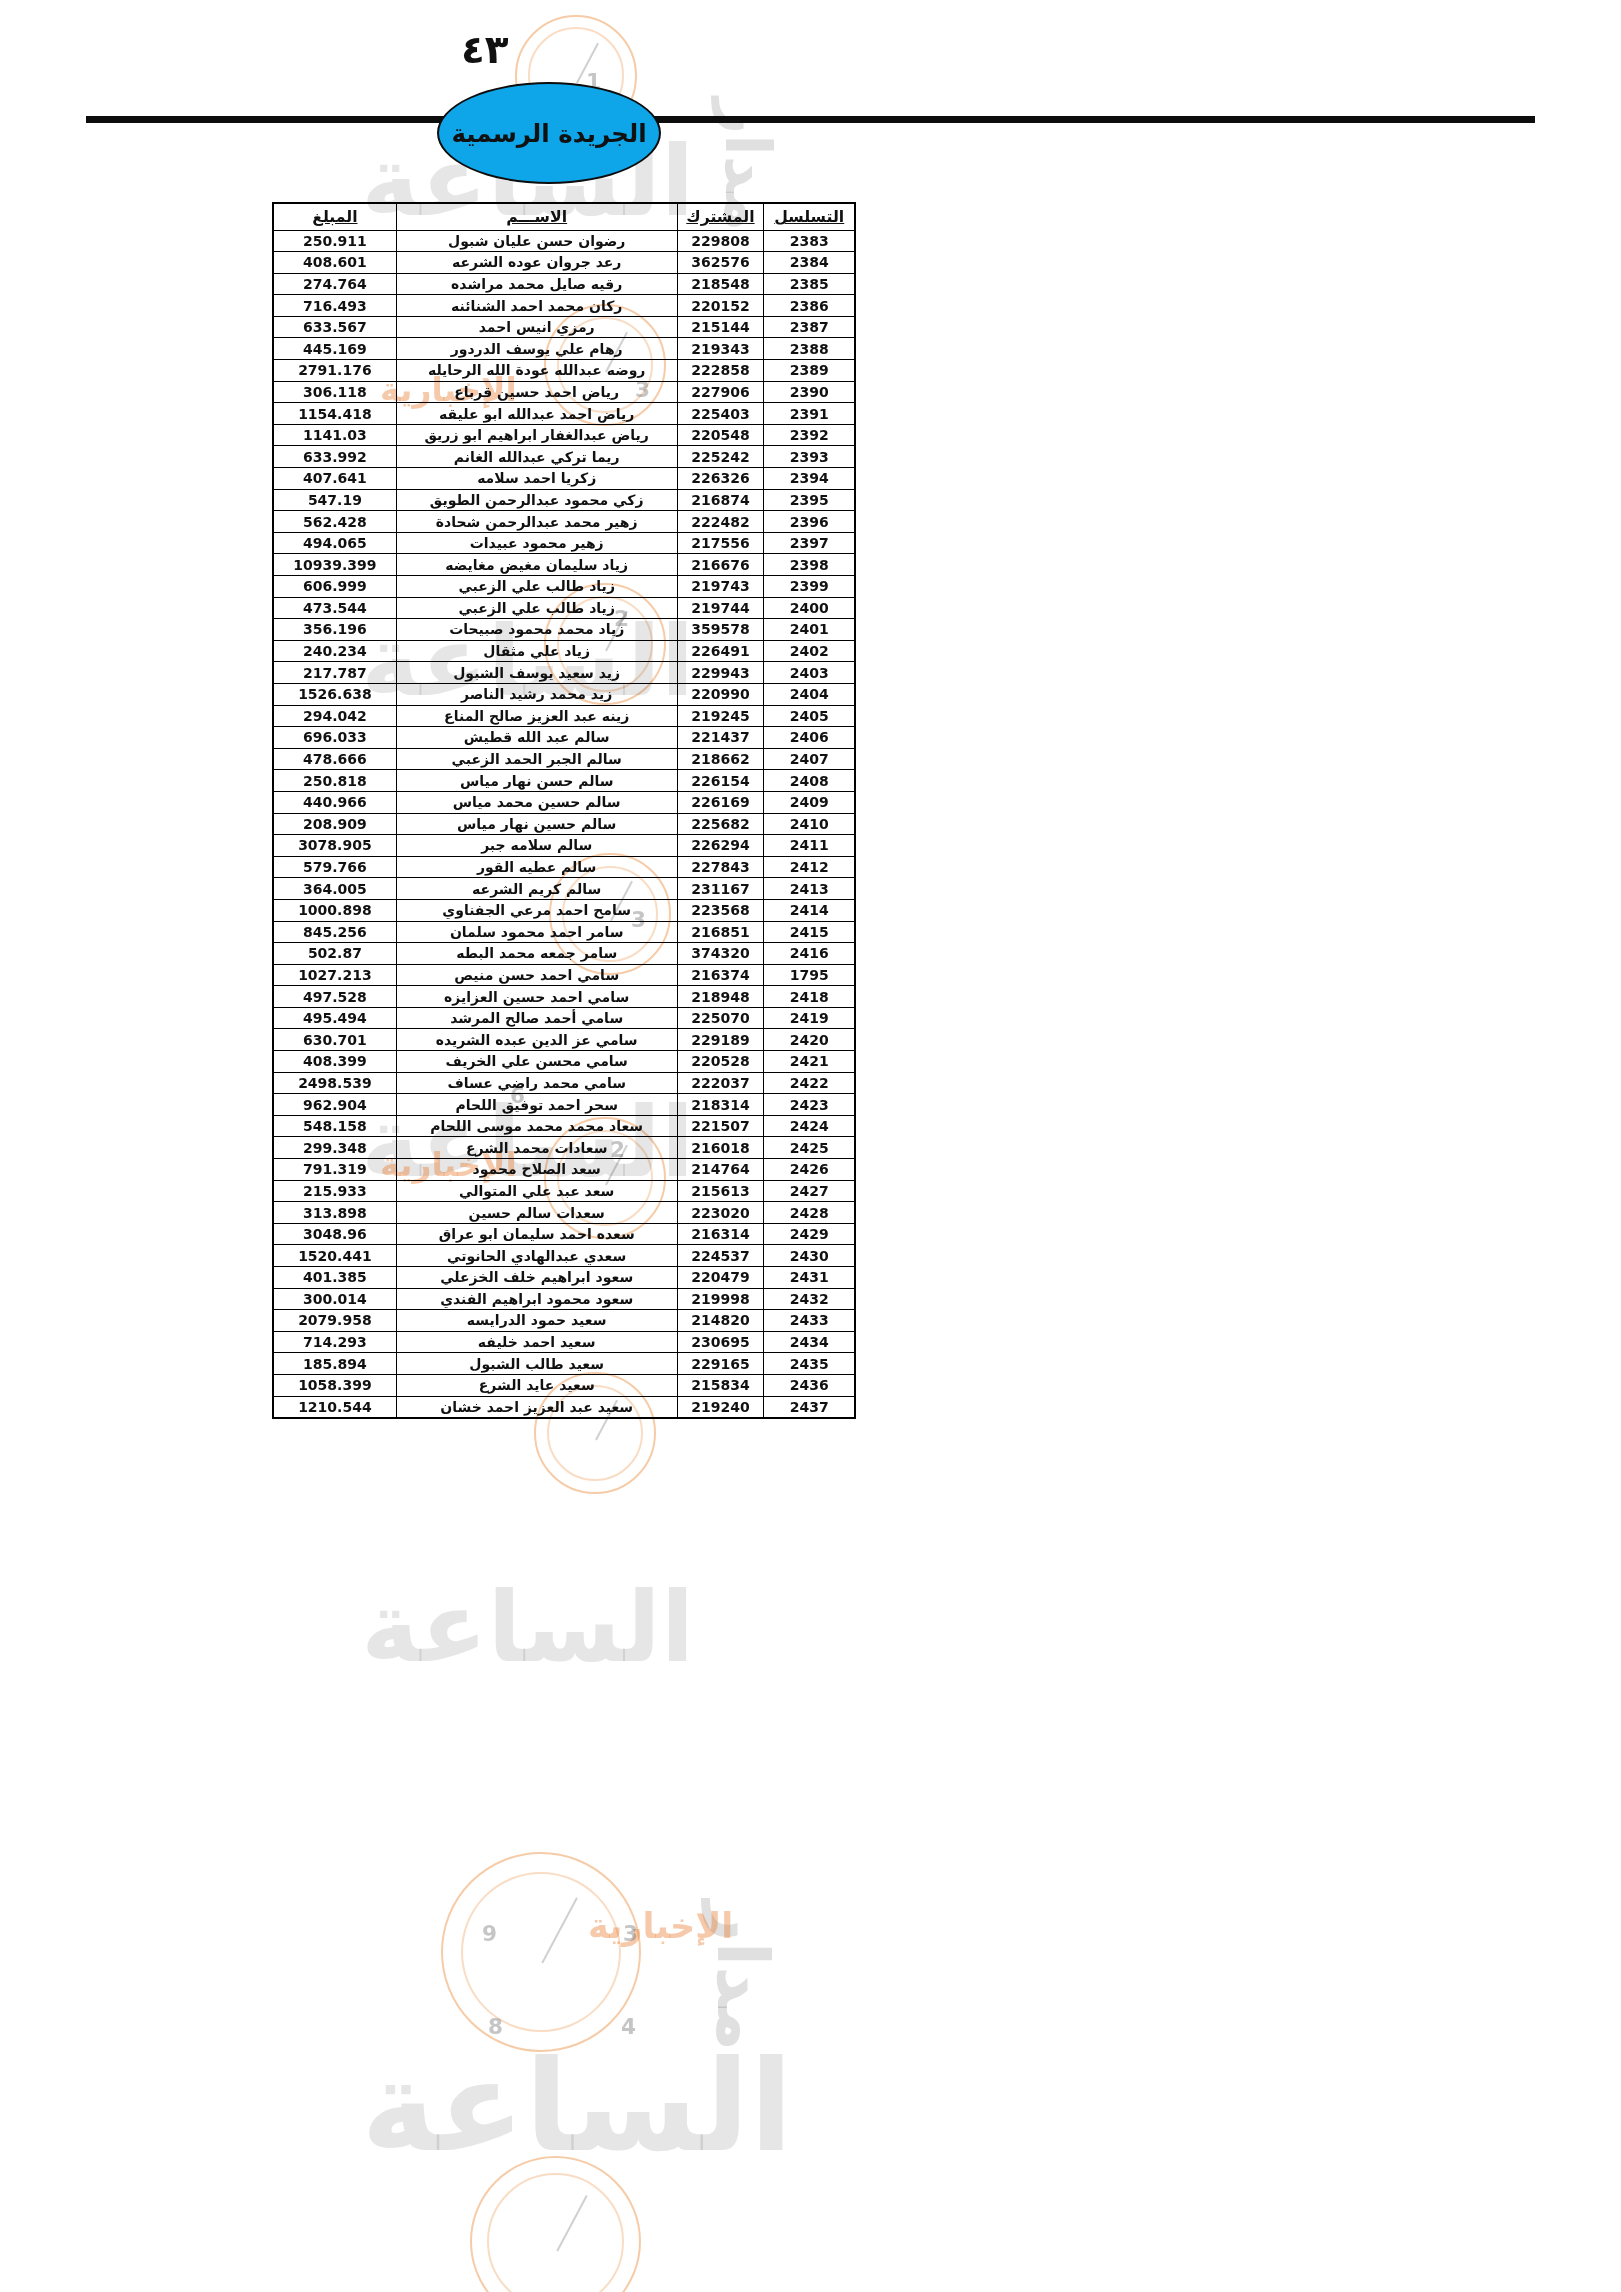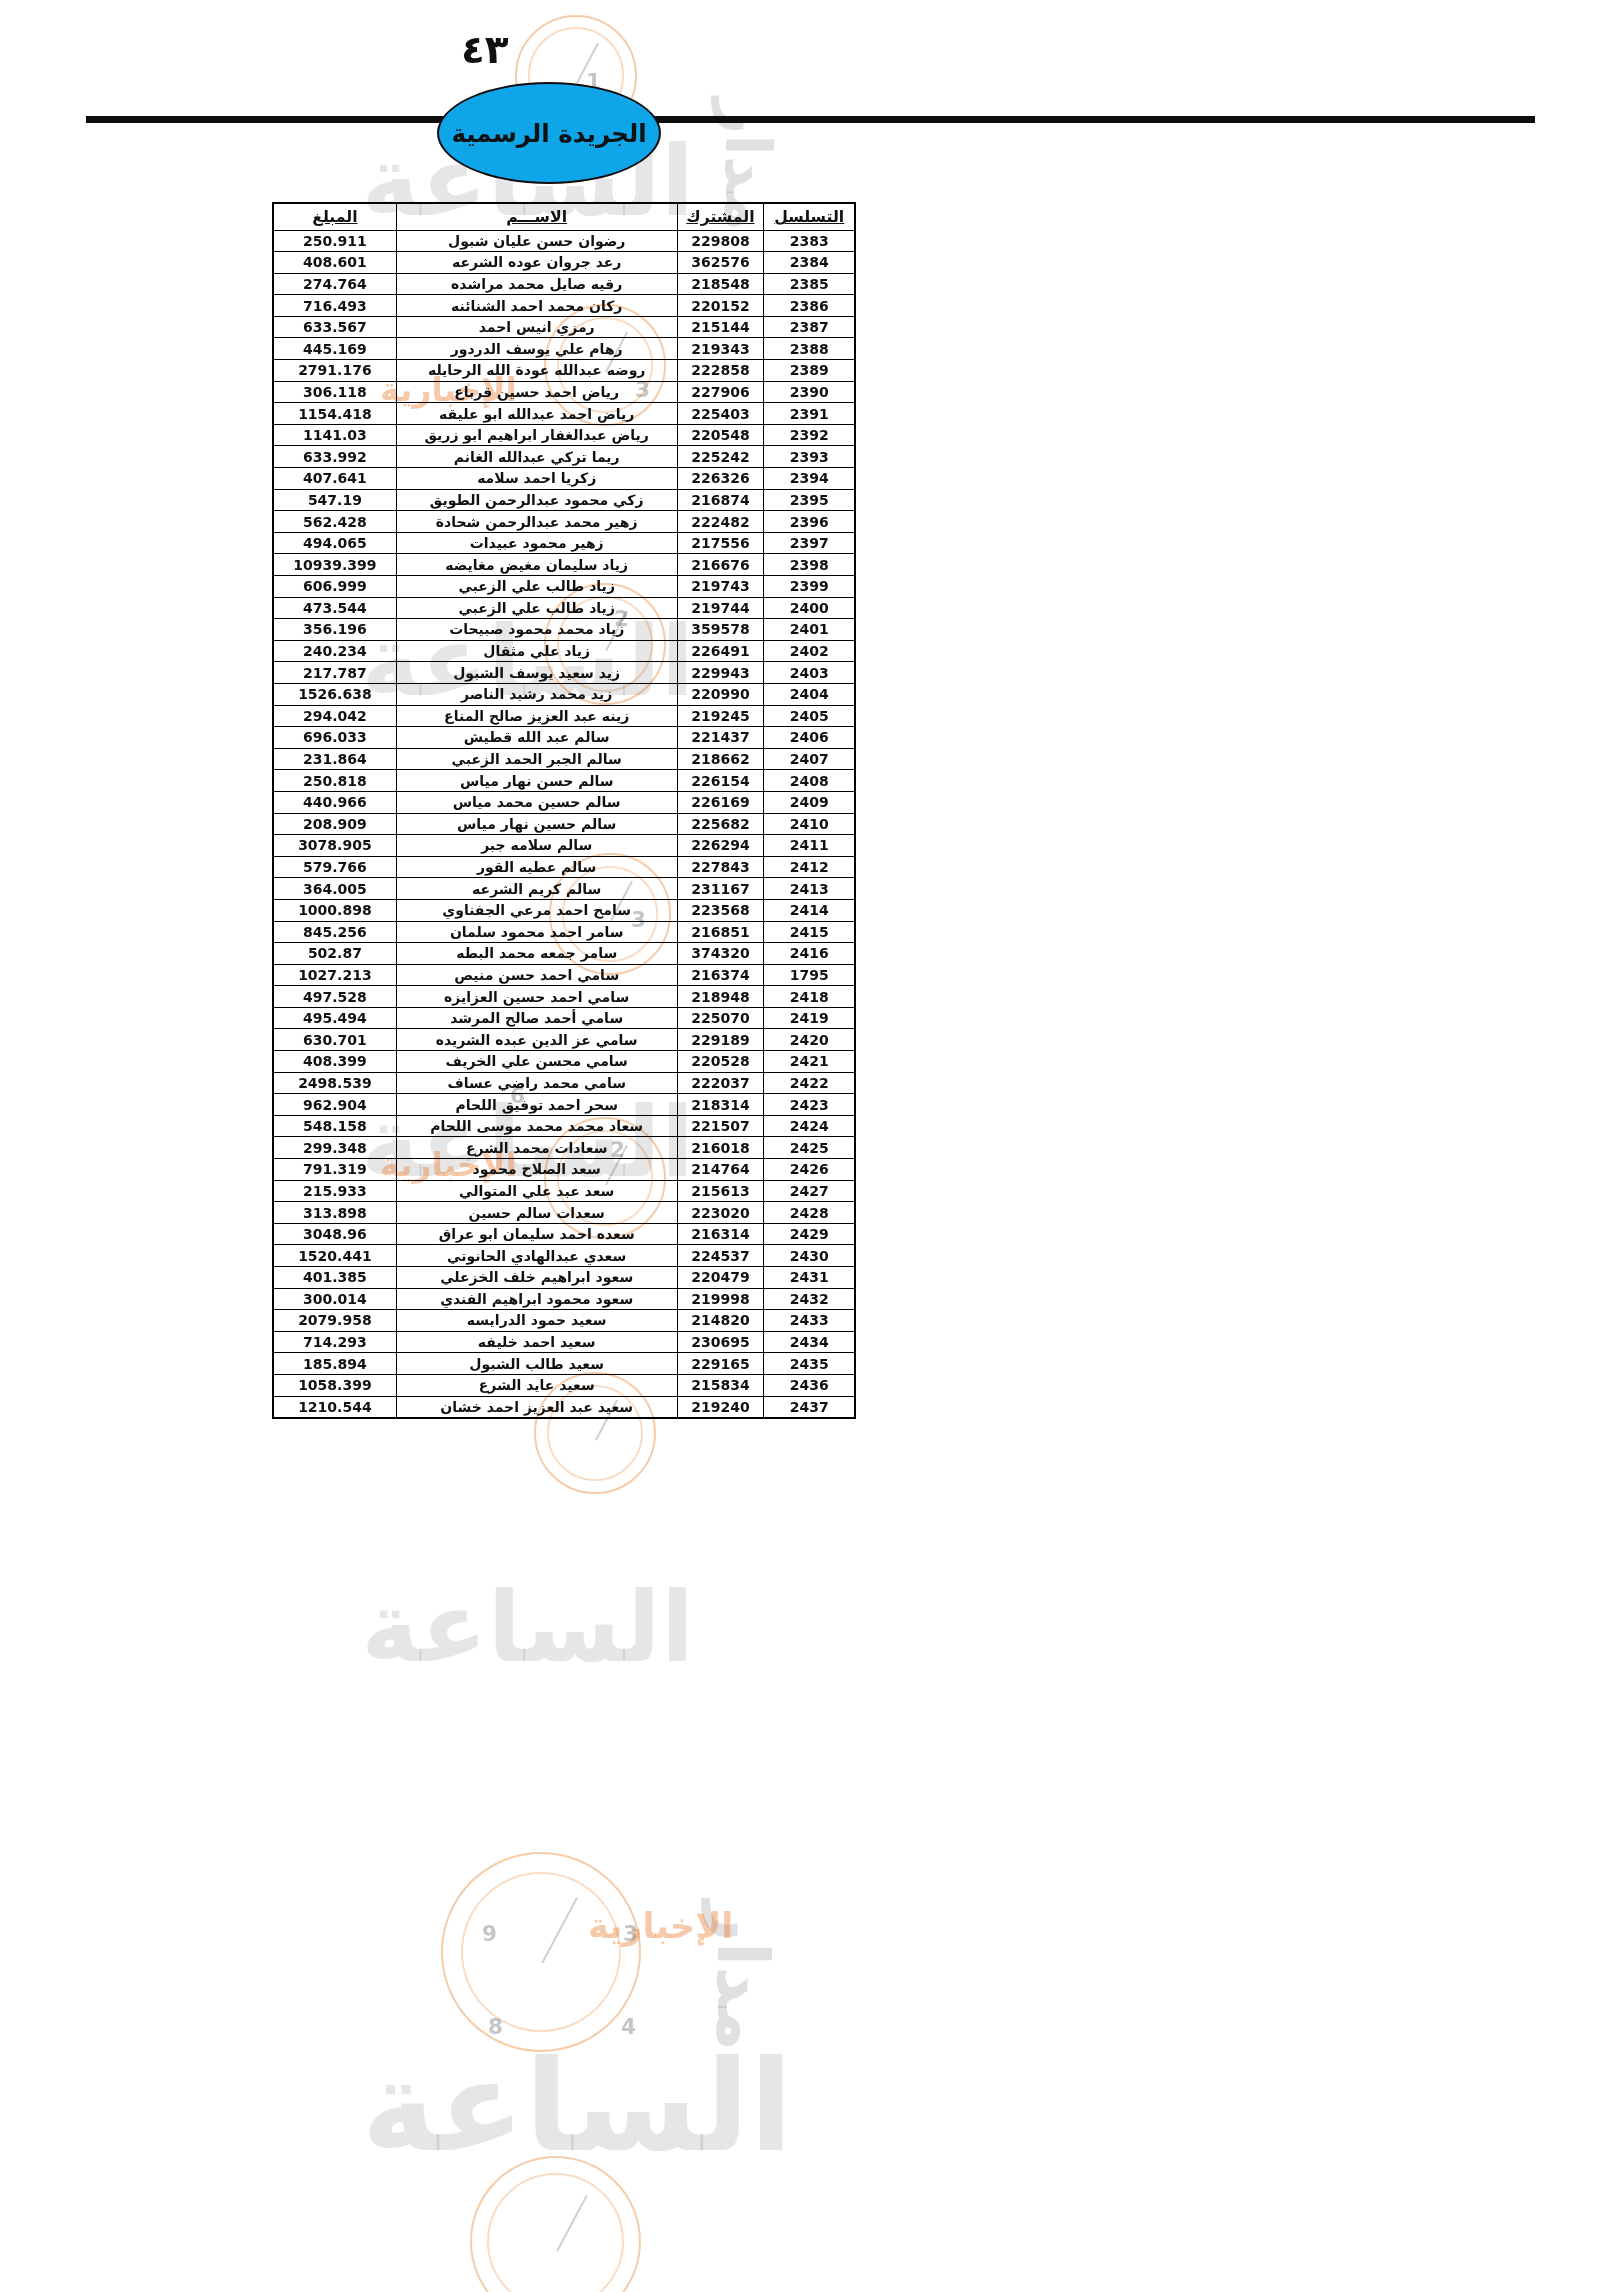--- a/index.html
+++ b/index.html
@@ -278,21 +278,21 @@
           <tr>
             <td class="c-serial">2406</td>
             <td class="c-subscriber">221437</td>
             <td class="c-name">سالم عبد الله قطيش</td>
             <td class="c-amount">696.033</td>
           </tr>
           <tr>
             <td class="c-serial">2407</td>
             <td class="c-subscriber">218662</td>
             <td class="c-name">سالم الجبر الحمد الزعبي</td>
-            <td class="c-amount">231.864</td>
+            <td class="c-amount">478.666</td>
           </tr>
           <tr>
             <td class="c-serial">2408</td>
             <td class="c-subscriber">226154</td>
             <td class="c-name">سالم حسن نهار مياس</td>
             <td class="c-amount">250.818</td>
           </tr>
           <tr>
             <td class="c-serial">2409</td>
             <td class="c-subscriber">226169</td>

